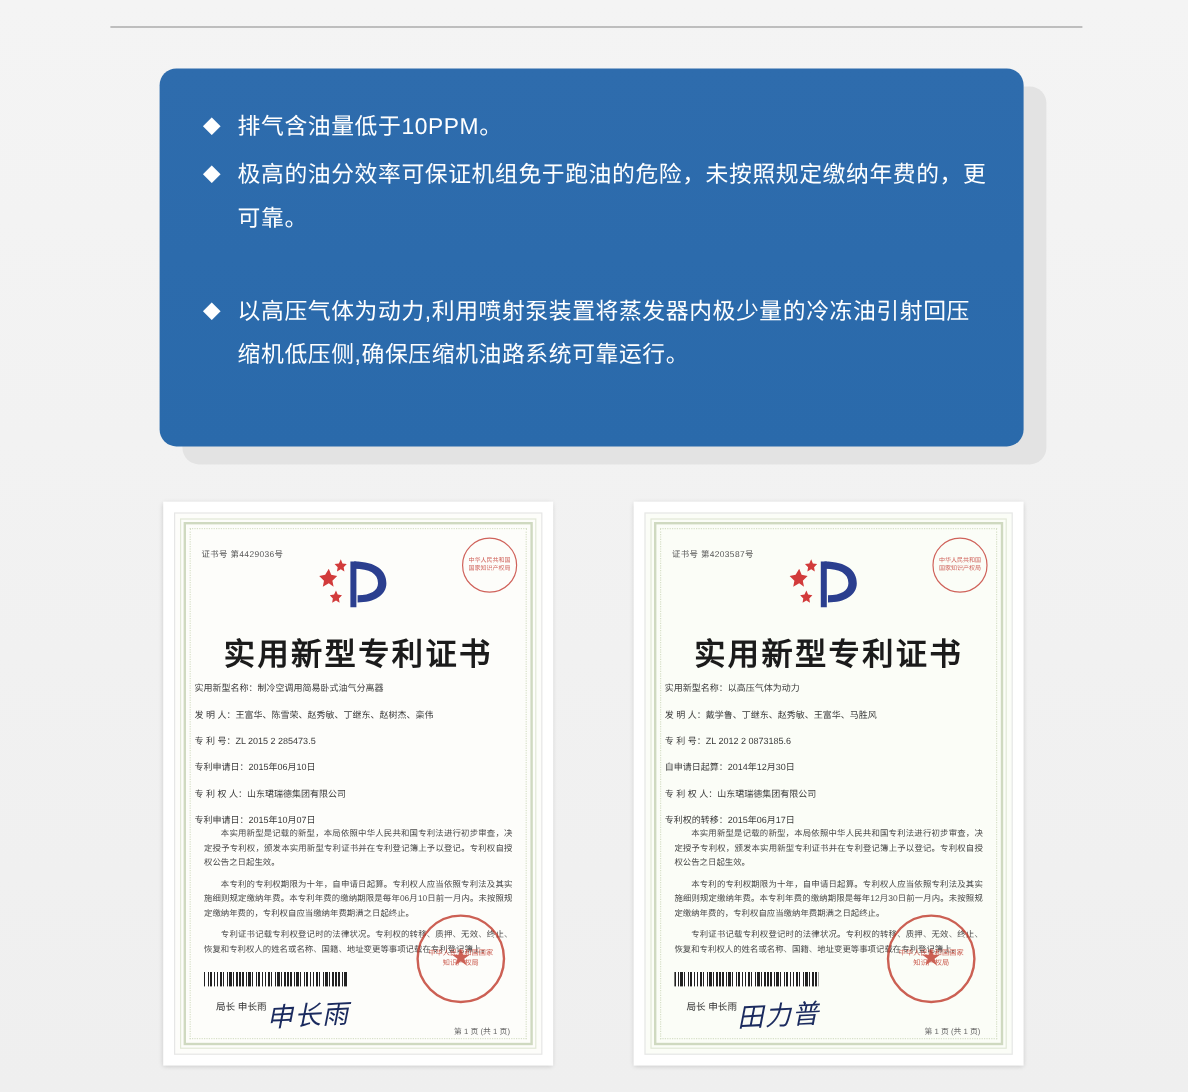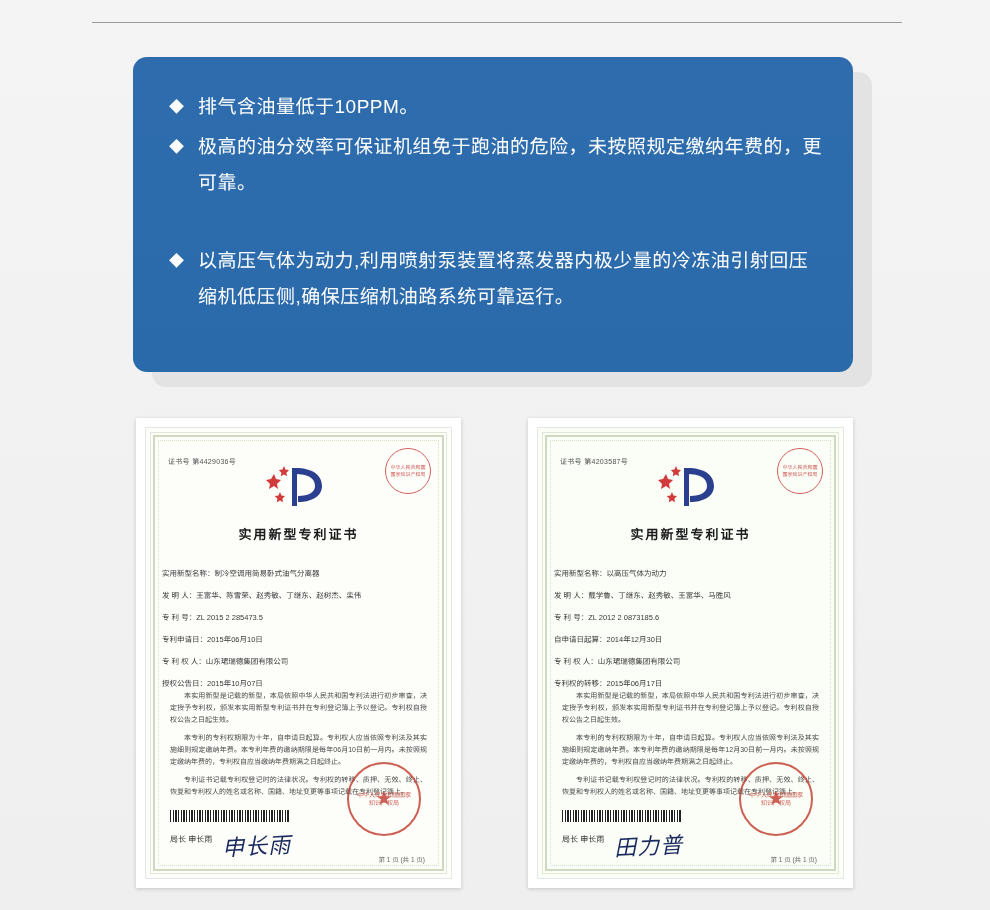--- a/index.html
+++ b/index.html
@@ -168,21 +168,21 @@
     width: 74px;
     height: 50px;
   }
   .cert-title {
     position: absolute;
     left: 0;
     right: 0;
     top: 96px;
     text-align: center;
     font-family: "DejaVu Serif", "Liberation Serif", serif;
-    font-size: 13px;
+    font-size: 26px;
     font-weight: bold;
     color: #1b1b1b;
     letter-spacing: 2px;
   }
   .cert-fields {
     position: absolute;
     left: 16px;
     right: 24px;
     top: 140px;
   }
@@ -214,21 +214,21 @@
     top: 382px;
     width: 120px;
     height: 12px;
     background: repeating-linear-gradient(90deg,
       #222 0px, #222 1px, #fff 1px, #fff 3px,
       #222 3px, #222 4px, #fff 4px, #fff 5px,
       #222 5px, #222 7px, #fff 7px, #fff 8px);
   }
   .cert-signature-label {
     position: absolute;
-    left: 24px;
+    left: 34px;
     top: 406px;
     font-size: 8px;
     color: #333;
     line-height: 12px;
   }
   .cert-signature {
     position: absolute;
     left: 76px;
     top: 400px;
     font-family: "DejaVu Serif", "Liberation Serif", serif;
@@ -318,21 +318,21 @@
         </svg>
 
         <div class="cert-title">实用新型专利证书</div>
 
         <div class="cert-fields">
           <div class="cert-field">实用新型名称：制冷空调用简易卧式油气分离器</div>
           <div class="cert-field">发 明 人：王富华、陈雪荣、赵秀敏、丁继东、赵树杰、栾伟</div>
           <div class="cert-field">专  利  号：ZL 2015 2 285473.5</div>
           <div class="cert-field">专利申请日：2015年06月10日</div>
           <div class="cert-field">专 利 权 人：山东珺瑞德集团有限公司</div>
-          <div class="cert-field">授权公告日：2015年10月07日</div>
+          <div class="cert-field">专利申请日：2015年10月07日</div>
         </div>
 
         <div class="cert-body">
           <p>本实用新型是记载的新型，本局依照中华人民共和国专利法进行初步审查，决定授予专利权，颁发本实用新型专利证书并在专利登记簿上予以登记。专利权自授权公告之日起生效。</p>
           <p>本专利的专利权期限为十年，自申请日起算。专利权人应当依照专利法及其实施细则规定缴纳年费。本专利年费的缴纳期限是每年06月10日前一月内。未按照规定缴纳年费的，专利权自应当缴纳年费期满之日起终止。</p>
           <p>专利证书记载专利权登记时的法律状况。专利权的转移、质押、无效、终止、恢复和专利权人的姓名或名称、国籍、地址变更等事项记载在专利登记簿上。</p>
         </div>
 
         <div class="cert-barcode"></div>
 

